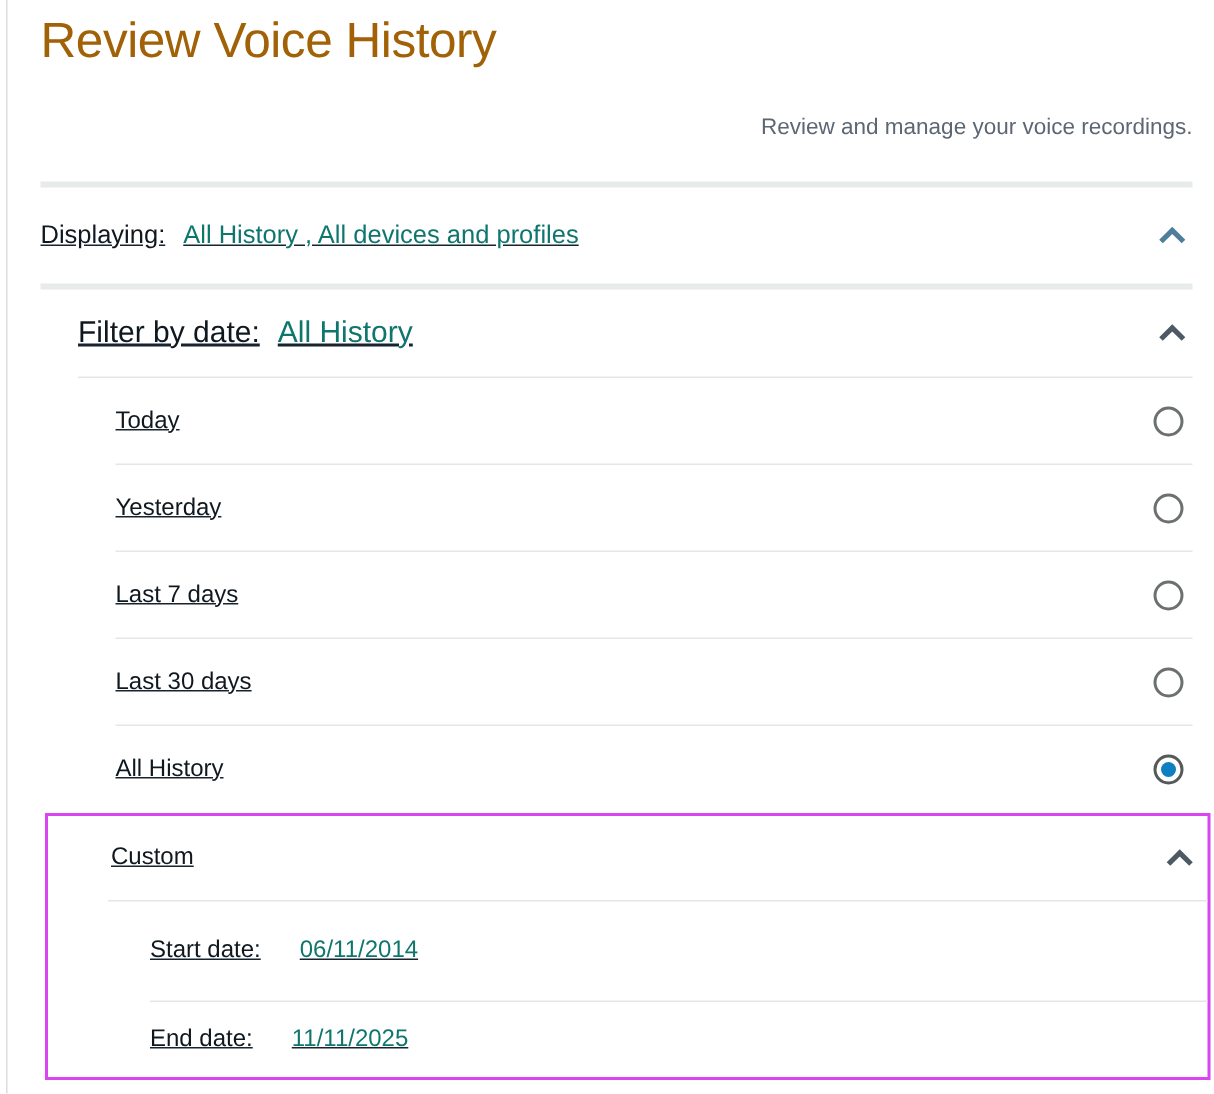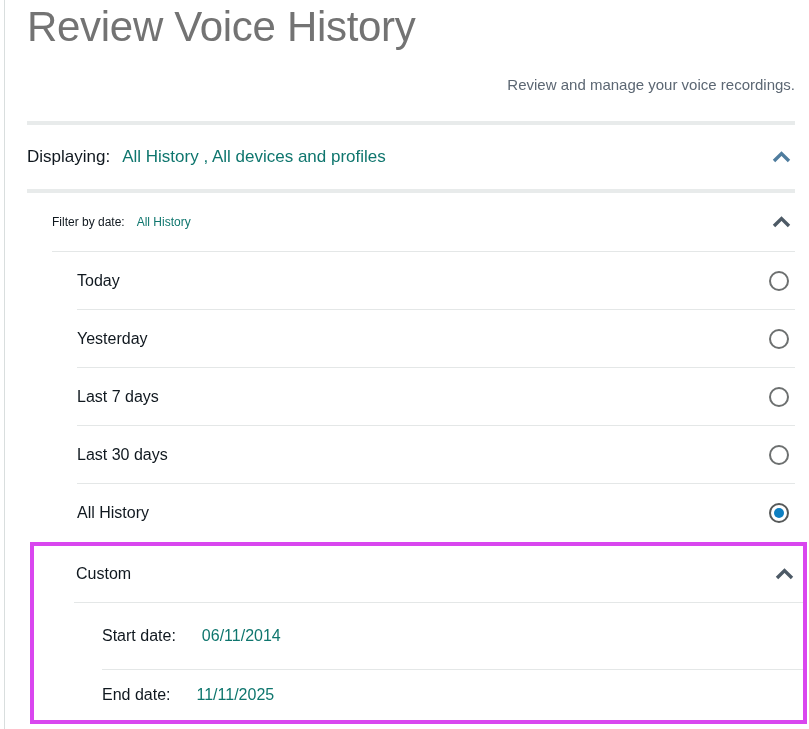--- a/index.html
+++ b/index.html
@@ -1,33 +1,33 @@
 <!DOCTYPE html>
 <html><head>
 <meta charset="utf-8">
 <style>
   * { margin:0; padding:0; box-sizing:border-box; }
   html,body { width:809px; height:729px; background:#ffffff; overflow:hidden;
               font-family:"Liberation Sans", sans-serif; color:#17242f; }
   .left-edge { position:absolute; left:4px; top:0; width:1px; height:729px; background:#d9dede; }
   .page { position:relative; width:809px; height:729px; padding:0 14px 0 27px; }
 
-  h1.title { font-size:42px; font-weight:400; line-height:42px; margin-top:6px;
-             color:#737373; letter-spacing:-0.3px; }
+  h1.title { font-size:33px; font-weight:400; line-height:42px; margin-top:6px;
+             color:#a16207; letter-spacing:-0.3px; }
   .subtitle { margin-top:28px; font-size:15px; line-height:18px; color:#5c6773;text-align:right; }
 
   .divider-thick { margin-top:27px; height:4px; background:#e8ebeb; }
   .divider-thick.second { margin-top:0; }
   .divider-thin { height:1px; background:#e4e7e7; }
 
-  .row { display:flex; align-items:center; }
+  .row { display:flex; align-items:center;text-decoration:underline; }
   .row .spacer { flex:1; }
 
   .displaying-row { height:64px; font-size:17px; }
-  .filter-row { height:58px; font-size:12px;align-items:center; }
+  .filter-row { height:58px; font-size:20px;align-items:center; }
   .option-row { height:57px; font-size:16px;gap:16px; }
   .custom-row { height:56px; font-size:16px; }
   .date-row { font-size:16px;gap:8px; }
 
   .label { color:#10181f; }
   .link { color:#0f766e; text-decoration:none; cursor:pointer; }
   .gap { display:inline-block; width:12px; }
 
   .indent1 { margin-left:25px; }
   .indent2 { margin-left:25px; }
@@ -38,21 +38,21 @@
   .chevron-blue { color:#4f7d9e; }
 
   .radio { width:20px; height:20px; border:2px solid #6d7070; border-radius:50%;
            margin-right:6px; position:relative; cursor:pointer; flex:0 0 auto; }
   .radio.selected { border-color:#565959; }
   .radio.selected::after { content:''; position:absolute; left:50%; top:50%;
            width:10px; height:10px; margin:-5px 0 0 -5px; border-radius:50%;
            background:#0e7fc1; }
 
   .custom-box { margin-left:3px; margin-right:-12px; margin-top:1px;
-                border:4px solid #d946ef; background:#ffffff; }
+                border:2px solid #d946ef; background:#ffffff; }
   .custom-box .custom-row { padding-left:42px; padding-right:5px; }
   .custom-box .inset-a { margin-left:40px; }
   .custom-box .inset-b { margin-left:68px; }
   .custom-box .date-row { padding-left:68px; }
   .custom-box .start-row { height:66px; }
   .custom-box .end-row { height:50px; }
   .date-gap { display:inline-block; width:10px; }
 </style>
 </head>
 <body>

